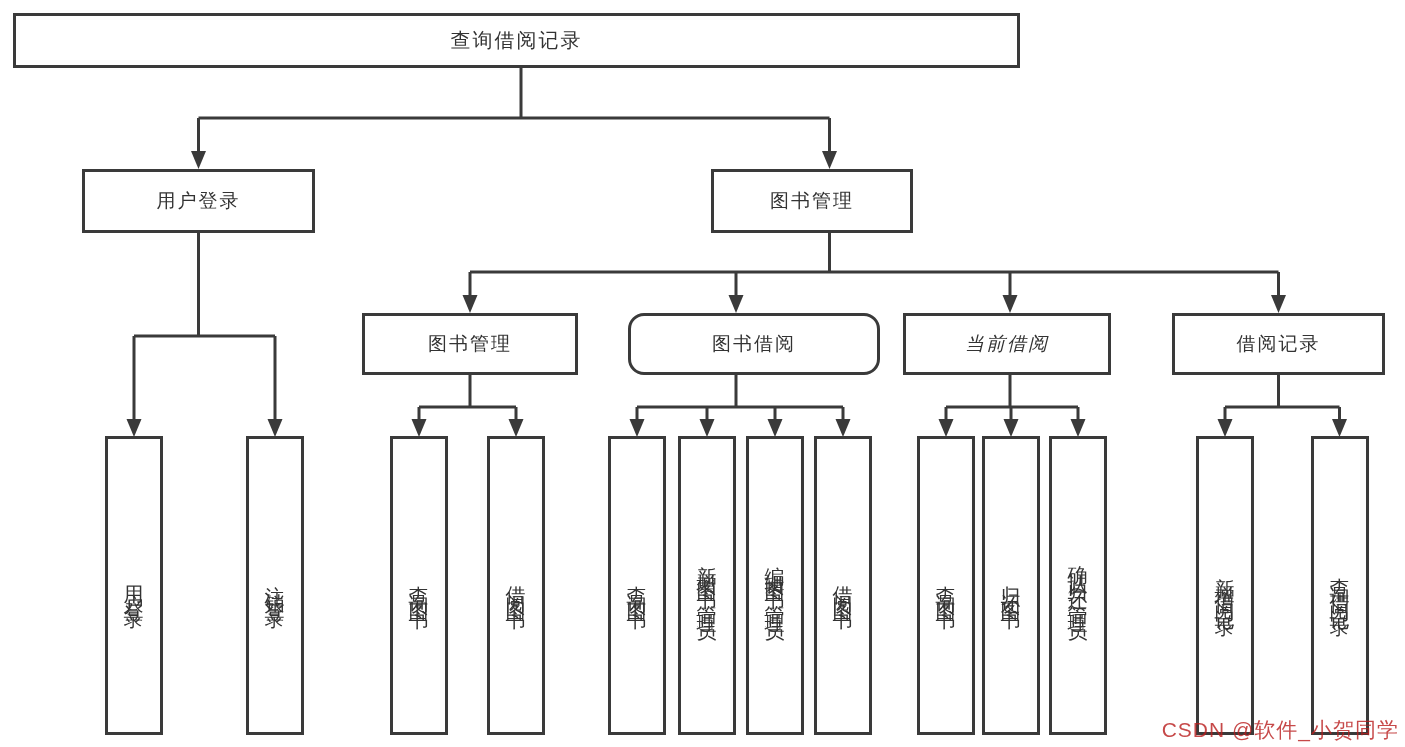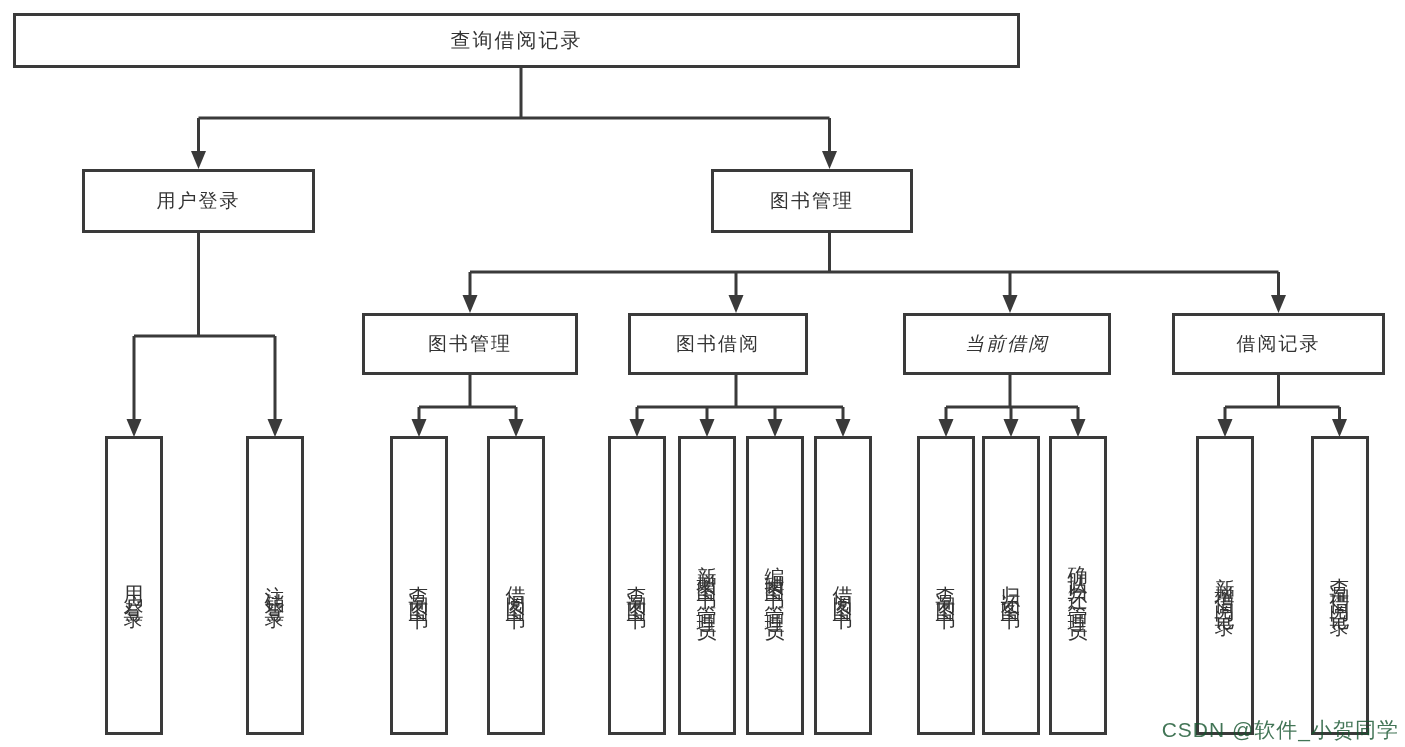--- a/index.html
+++ b/index.html
@@ -22,42 +22,42 @@
     color:#333333;
     z-index:2;
   }
   .h-label{font-size:19px;letter-spacing:2px;white-space:nowrap;}
   .box.root{left:13px;top:13px;width:1007px;height:55px;}
   .box.root .h-label{font-size:20px;}
   .box.lvl2a{left:82px;top:169px;width:233px;height:64px;}
   .box.lvl2b{left:711px;top:169px;width:202px;height:64px;}
   .box.lvl3{top:313px;height:62px;}
   .box.l3a{left:362px;width:216px;}
-  .box.l3b{left:628px;width:180px;}
+  .box.l3b{left:628px;width:252px;border-radius:16px;}
   .box.l3c{left:903px;width:208px;font-style:italic;}
   .box.l3d{left:1172px;width:213px;}
   .box.leaf{top:436px;height:299px;width:58px;}
   .v-label{
     writing-mode:vertical-rl;
     text-orientation:mixed;
     font-size:20px;
     letter-spacing:8px;
     line-height:1;
     white-space:nowrap;
   }
   .leaf.g1a{left:105px;} .leaf.g1b{left:246px;}
   .leaf.g2a{left:390px;} .leaf.g2b{left:487px;}
   .leaf.g3a{left:608px;} .leaf.g3b{left:678px;} .leaf.g3c{left:746px;} .leaf.g3d{left:814px;}
   .leaf.g4a{left:917px;} .leaf.g4b{left:982px;} .leaf.g4c{left:1049px;}
   .leaf.g5a{left:1196px;} .leaf.g5b{left:1311px;}
   #watermark{
     position:absolute;
     right:6px;top:716px;
     font-size:21px;
-    color:#14532d;
+    color:#b91c1c;
     opacity:0.8;
     z-index:5;
     letter-spacing:1px;
     white-space:nowrap;
   }
 </style>
 </head>
 <body>
 
 <div id="canvas">

